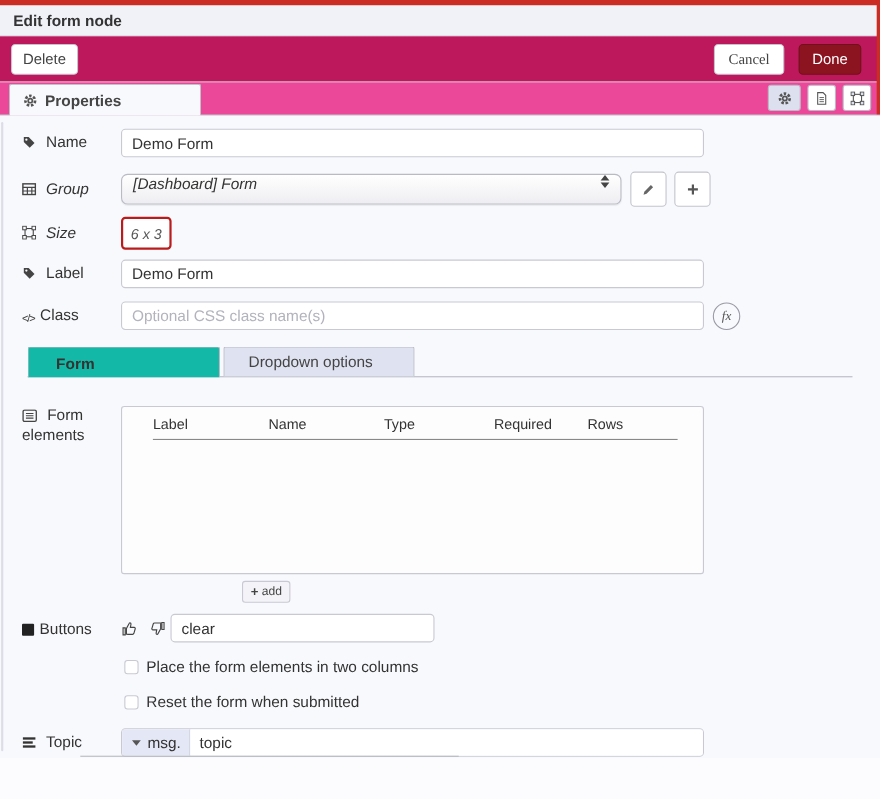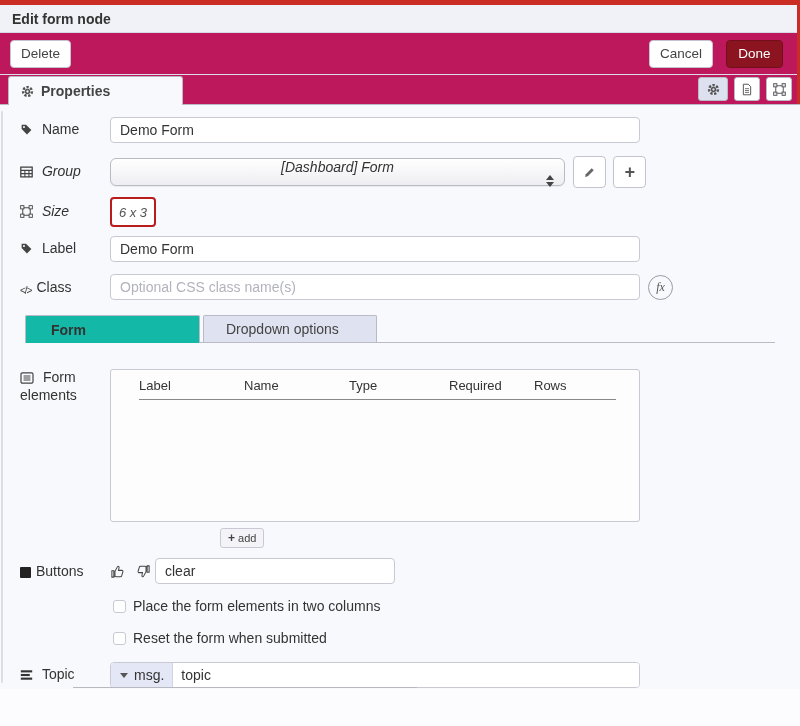--- a/index.html
+++ b/index.html
@@ -12,24 +12,24 @@
   .top-red-bar{height:5px;background:#cb2d24;}
   .right-red-stripe{position:absolute;top:0;right:0;width:3px;height:104px;background:#cb2d24;z-index:50;}
   .dialog-header{height:27px;background:#f1f2f7;border-bottom:1px solid #d8d9e2;
     display:flex;align-items:center;padding-left:12px;font-weight:bold;color:#333;}
   .button-bar{height:41px;background:#be185d;border-bottom:1px solid #dddee8;
     display:flex;align-items:center;padding:0 17px 0 10px;}
   .btn{display:inline-flex;align-items:center;justify-content:center;height:28px;
     background:#fff;border:1px solid #c3c4cf;border-radius:4px;color:#444;
     font-size:13.5px;cursor:pointer;box-sizing:border-box;}
   .btn-delete{width:61px;}
-  .btn-cancel{width:64px;margin-left:auto;}
+  .btn-cancel{width:64px;margin-left:auto;font-family:Liberation Serif, serif;}
   .btn-done{width:57px;margin-left:13px;background:#8c1420;border-color:#70101a;color:#fff;}
   
-  .tab-row{height:29px;background:#be185d;border-bottom:1px solid #b9bac6;
+  .tab-row{height:29px;background:#ec4899;border-bottom:1px solid #b9bac6;
     display:flex;align-items:flex-end;padding:0 8px;position:relative;}
   .main-tab{position:relative;z-index:2;width:175px;height:29px;margin-bottom:-1px;
     background:#f8f9fc;border:1px solid #b9bac6;border-bottom:none;border-radius:3px 3px 0 0;
     display:flex;align-items:center;gap:7px;padding-left:12px;box-sizing:border-box;
     font-weight:600;color:#444;cursor:pointer;}
   .tab-icon-buttons{margin-left:auto;display:flex;gap:6px;align-items:center;margin-bottom:3px;}
   .icon-btn{width:26px;height:24px;border:1px solid #b9bac6;border-radius:3px;background:#fff;
     display:flex;align-items:center;justify-content:center;cursor:pointer;box-sizing:border-box;}
   .icon-btn.selected{width:30px;background:#dde0ee;}
   
@@ -37,22 +37,22 @@
   .form-area:after{content:"";position:absolute;left:1px;top:6px;bottom:6px;width:2px;background:#dcdde6;border-radius:2px;}
   .bottom-divider{position:absolute;left:73px;top:687px;width:344px;height:1px;background:#b8b8c0;}
   .row{display:flex;align-items:center;margin-left:20px;}
   .row-label{width:90px;flex:none;color:#333;}
   .row-label .icon{margin-right:5px;vertical-align:-2px;}
   .text-input{width:530px;height:26px;box-sizing:border-box;border:1px solid #c8c9d3;border-radius:4px;
     background:#fff;padding:0 9px;font:inherit;color:#333;}
   .text-input::placeholder{color:#b2b3bd;}
   
   .select{width:455px;height:28px;box-sizing:border-box;border:1px solid #b9bac4;border-radius:6px;
-    background:linear-gradient(#ffffff,#eeeef2);display:flex;align-items:center;
-    padding:0 10px;cursor:pointer;box-shadow:0 1px 1px rgba(0,0,0,.06);flex-direction:column;}
+    background:linear-gradient(#ffffff,#eeeef2);display:flex;
+    padding:0 10px;cursor:pointer;box-shadow:0 1px 1px rgba(0,0,0,.06);}
   .select-arrows{margin-left:auto;display:flex;flex-direction:column;align-items:center;}
   .tri-up{width:0;height:0;border-left:4px solid transparent;border-right:4px solid transparent;border-bottom:5px solid #444;}
   .tri-down{width:0;height:0;border-left:4px solid transparent;border-right:4px solid transparent;border-top:5px solid #444;margin-top:2px;}
   .sq-btn{width:33px;height:32px;box-sizing:border-box;border:1px solid #c3c4cf;border-radius:4px;
     background:#fff;display:flex;align-items:center;justify-content:center;cursor:pointer;color:#555;}
   .size-btn{width:46px;height:30px;box-sizing:border-box;border:2px solid #b91c1c;border-radius:4px;
     background:#fff;display:flex;align-items:center;justify-content:center;font-size:13px;color:#555;cursor:pointer;}
   .fx-btn{width:23px;height:23px;border:1px solid #9a9aa6;border-radius:50%;background:transparent;
     display:flex;align-items:center;justify-content:center;margin-left:8px;cursor:pointer;
     font-family:"Liberation Serif","DejaVu Serif",serif;font-style:italic;font-size:12px;color:#555;}

